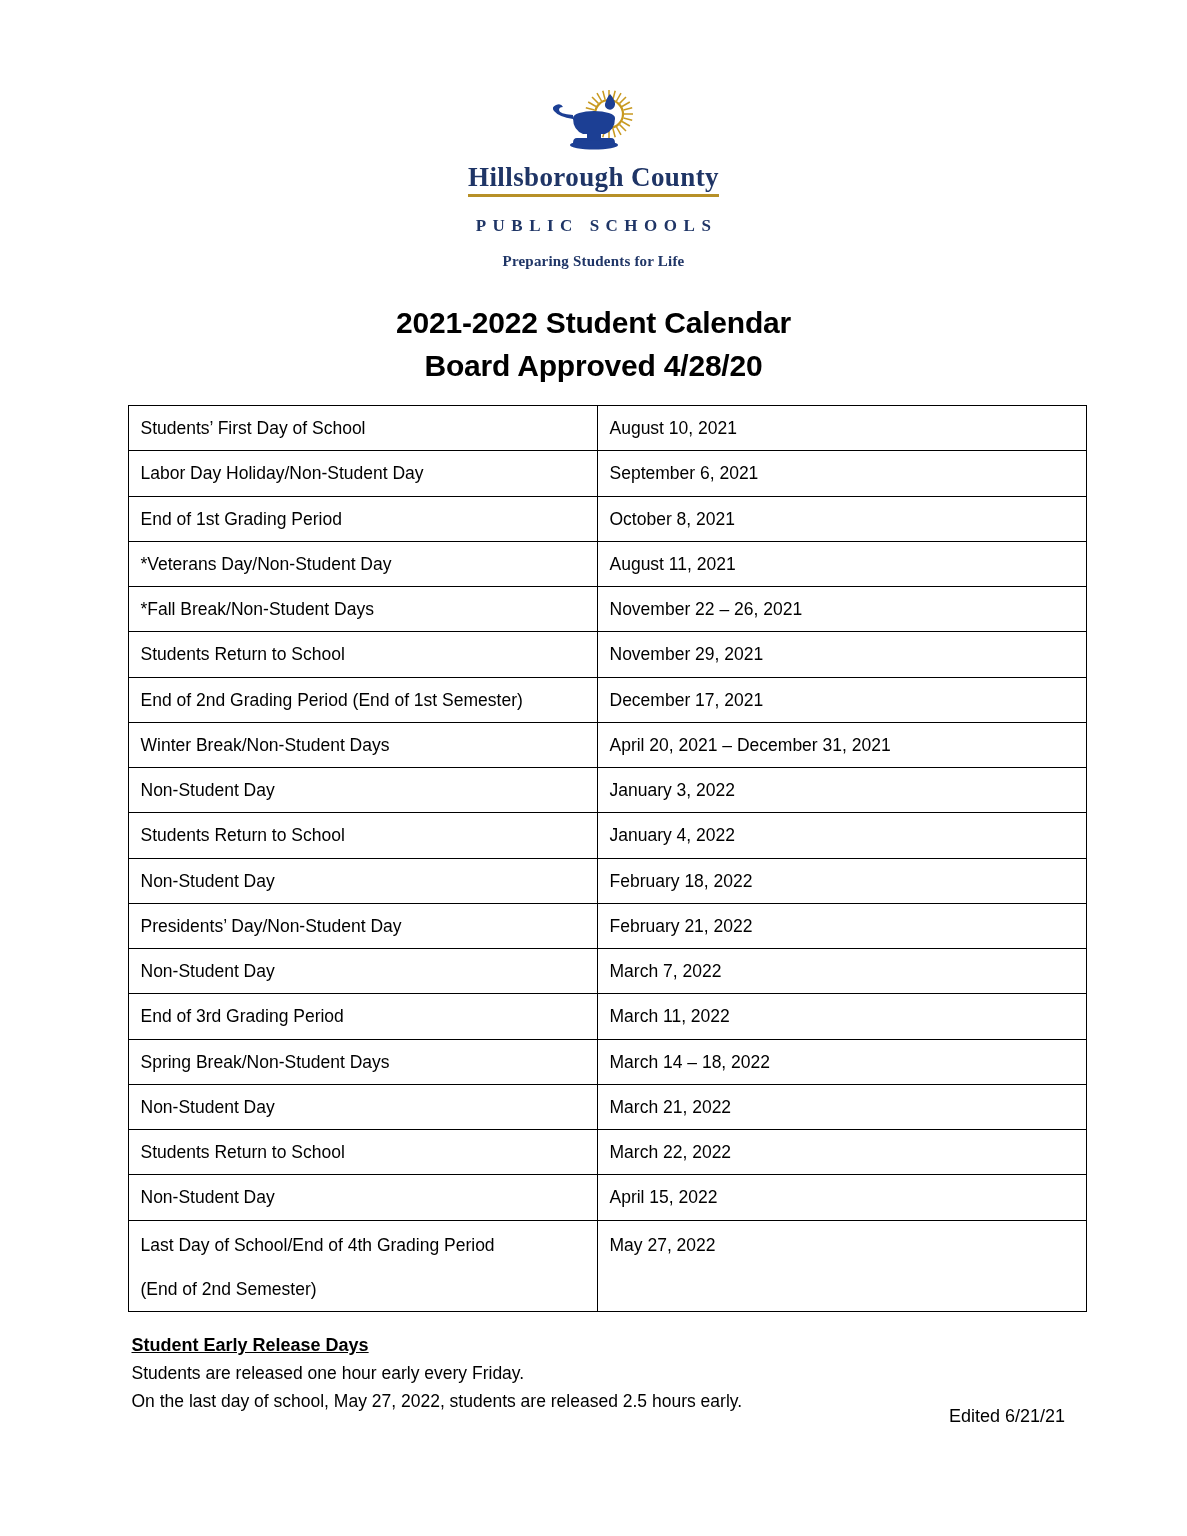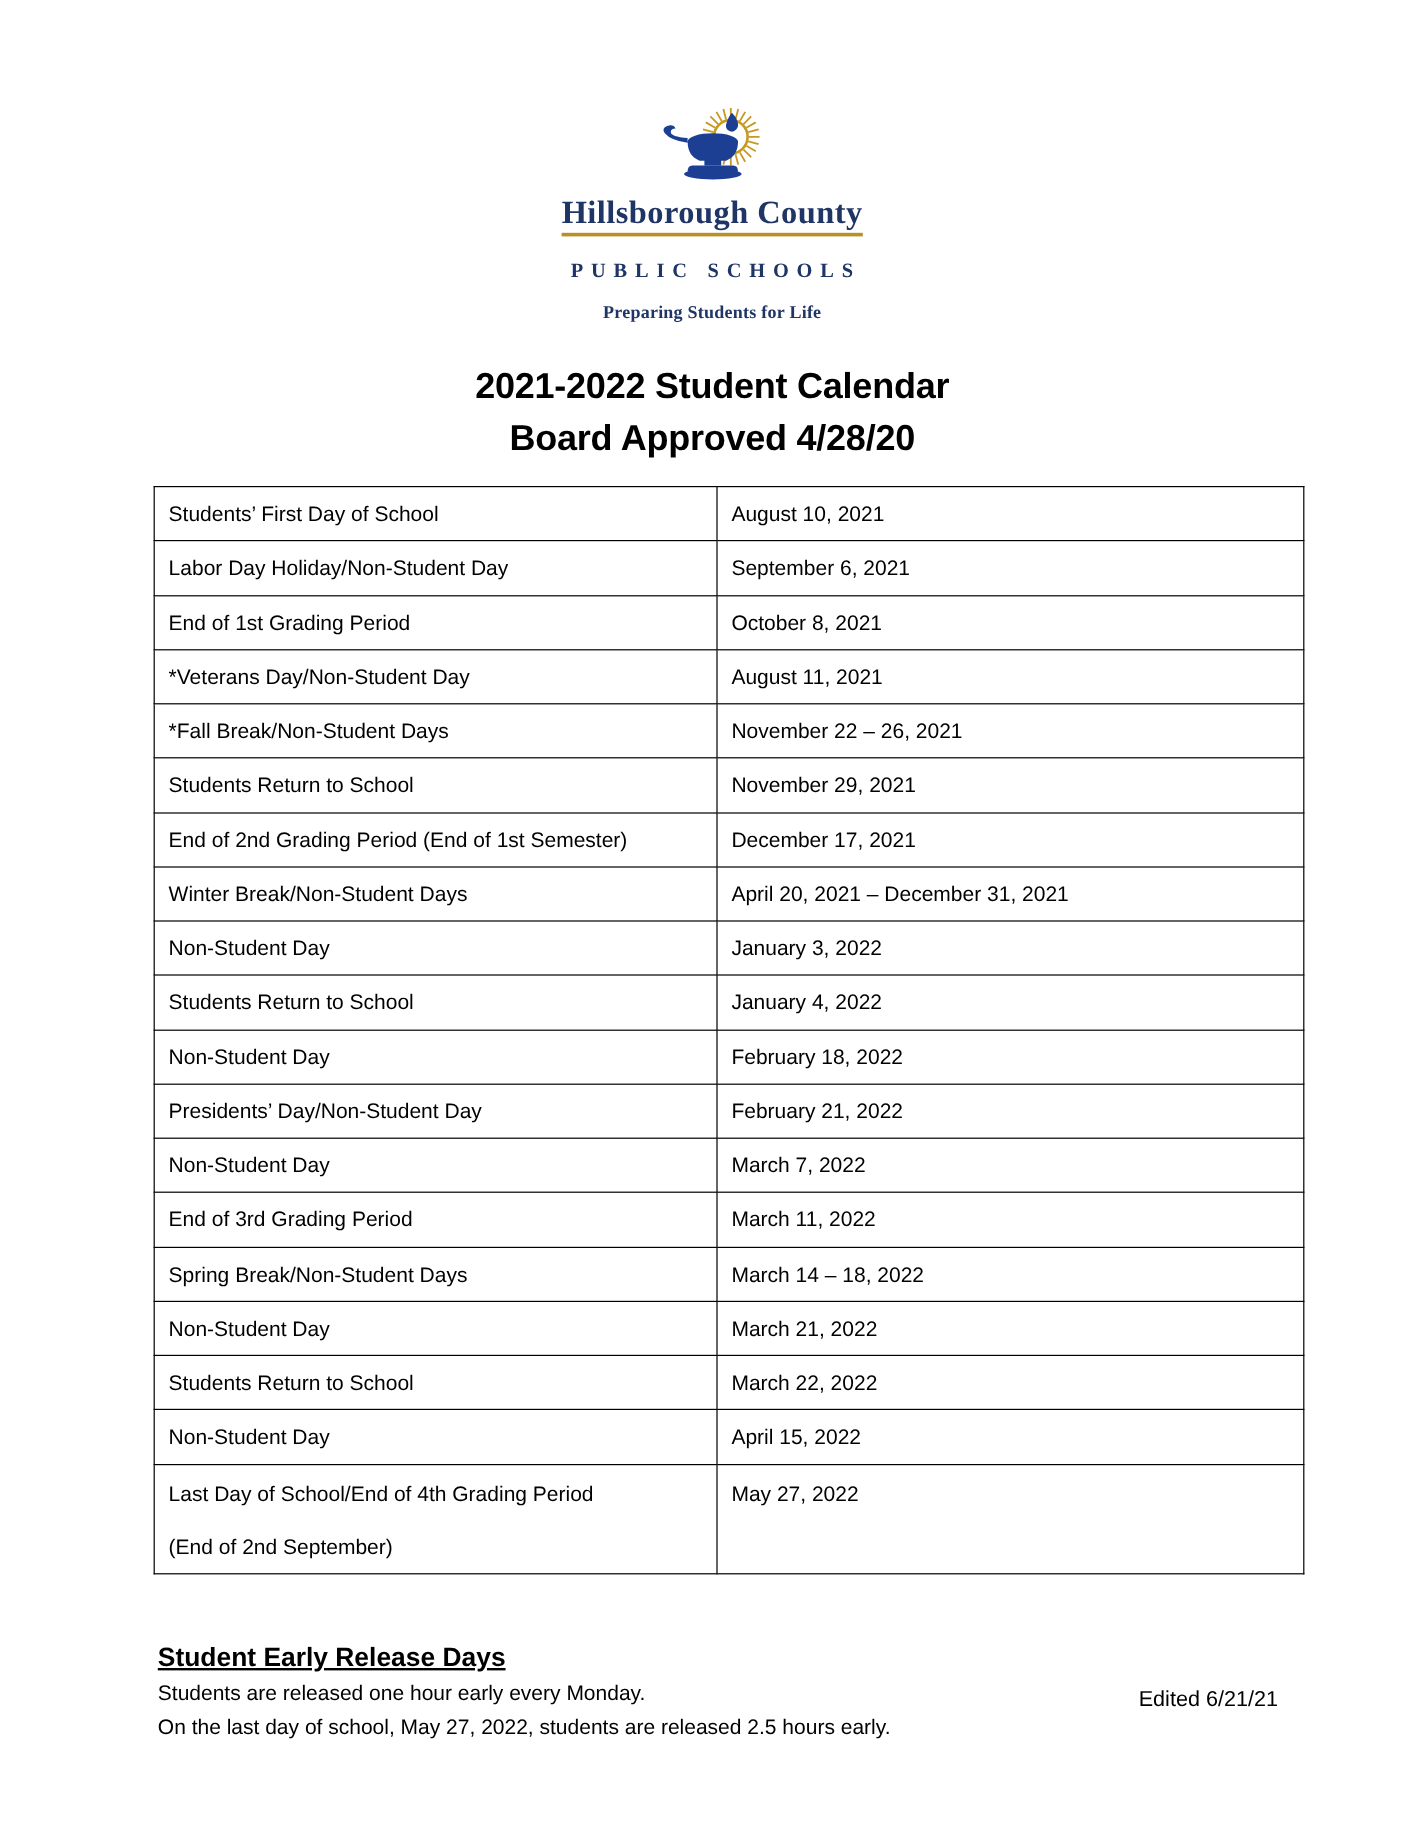--- a/index.html
+++ b/index.html
@@ -101,24 +101,24 @@
     width: 932px;
     margin: 0 auto;
     padding-left: 4px;
   }
   .hurricane {
     font-size: 17.5px;
     font-weight: 700;
     margin-top: 7px;
   }
   .release-head {
-    font-size: 22px;
+    font-size: 18px;
     font-weight: 700;
     text-decoration: underline;
-    margin-top: 56px;
+    margin-top: 23px;
     display: inline-block;
     padding-left: 2px;
   }
   .release-line {
     font-size: 17.5px;
     margin-top: 7px;
     padding-left: 2px;
   }
 
   .edited {
@@ -255,29 +255,29 @@
         <td class="c-event">Students Return to School</td>
         <td class="c-date">March 22, 2022</td>
       </tr>
       <tr>
         <td class="c-event">Non-Student Day</td>
         <td class="c-date">April 15, 2022</td>
       </tr>
       <tr class="tall">
         <td class="c-event">
           <span>Last Day of School/End of 4th Grading Period</span>
-          <span class="evt-line2">(End of 2nd September)</span>
+          <span class="evt-line2">(End of 2nd Semester)</span>
         </td>
         <td class="c-date">May 27, 2022</td>
       </tr>
     </tbody>
   </table>
 </div>
 
 <div class="notes">
   <div>
     <div class="release-head">Student Early Release Days</div>
-    <div class="release-line">Students are released one hour early every Monday.</div>
+    <div class="release-line">Students are released one hour early every Friday.</div>
     <div class="release-line">On the last day of school, May 27, 2022, students are released 2.5 hours early.</div>
   </div>
 </div>
 
 <div class="edited">Edited 6/21/21</div>
 
 </body></html>

